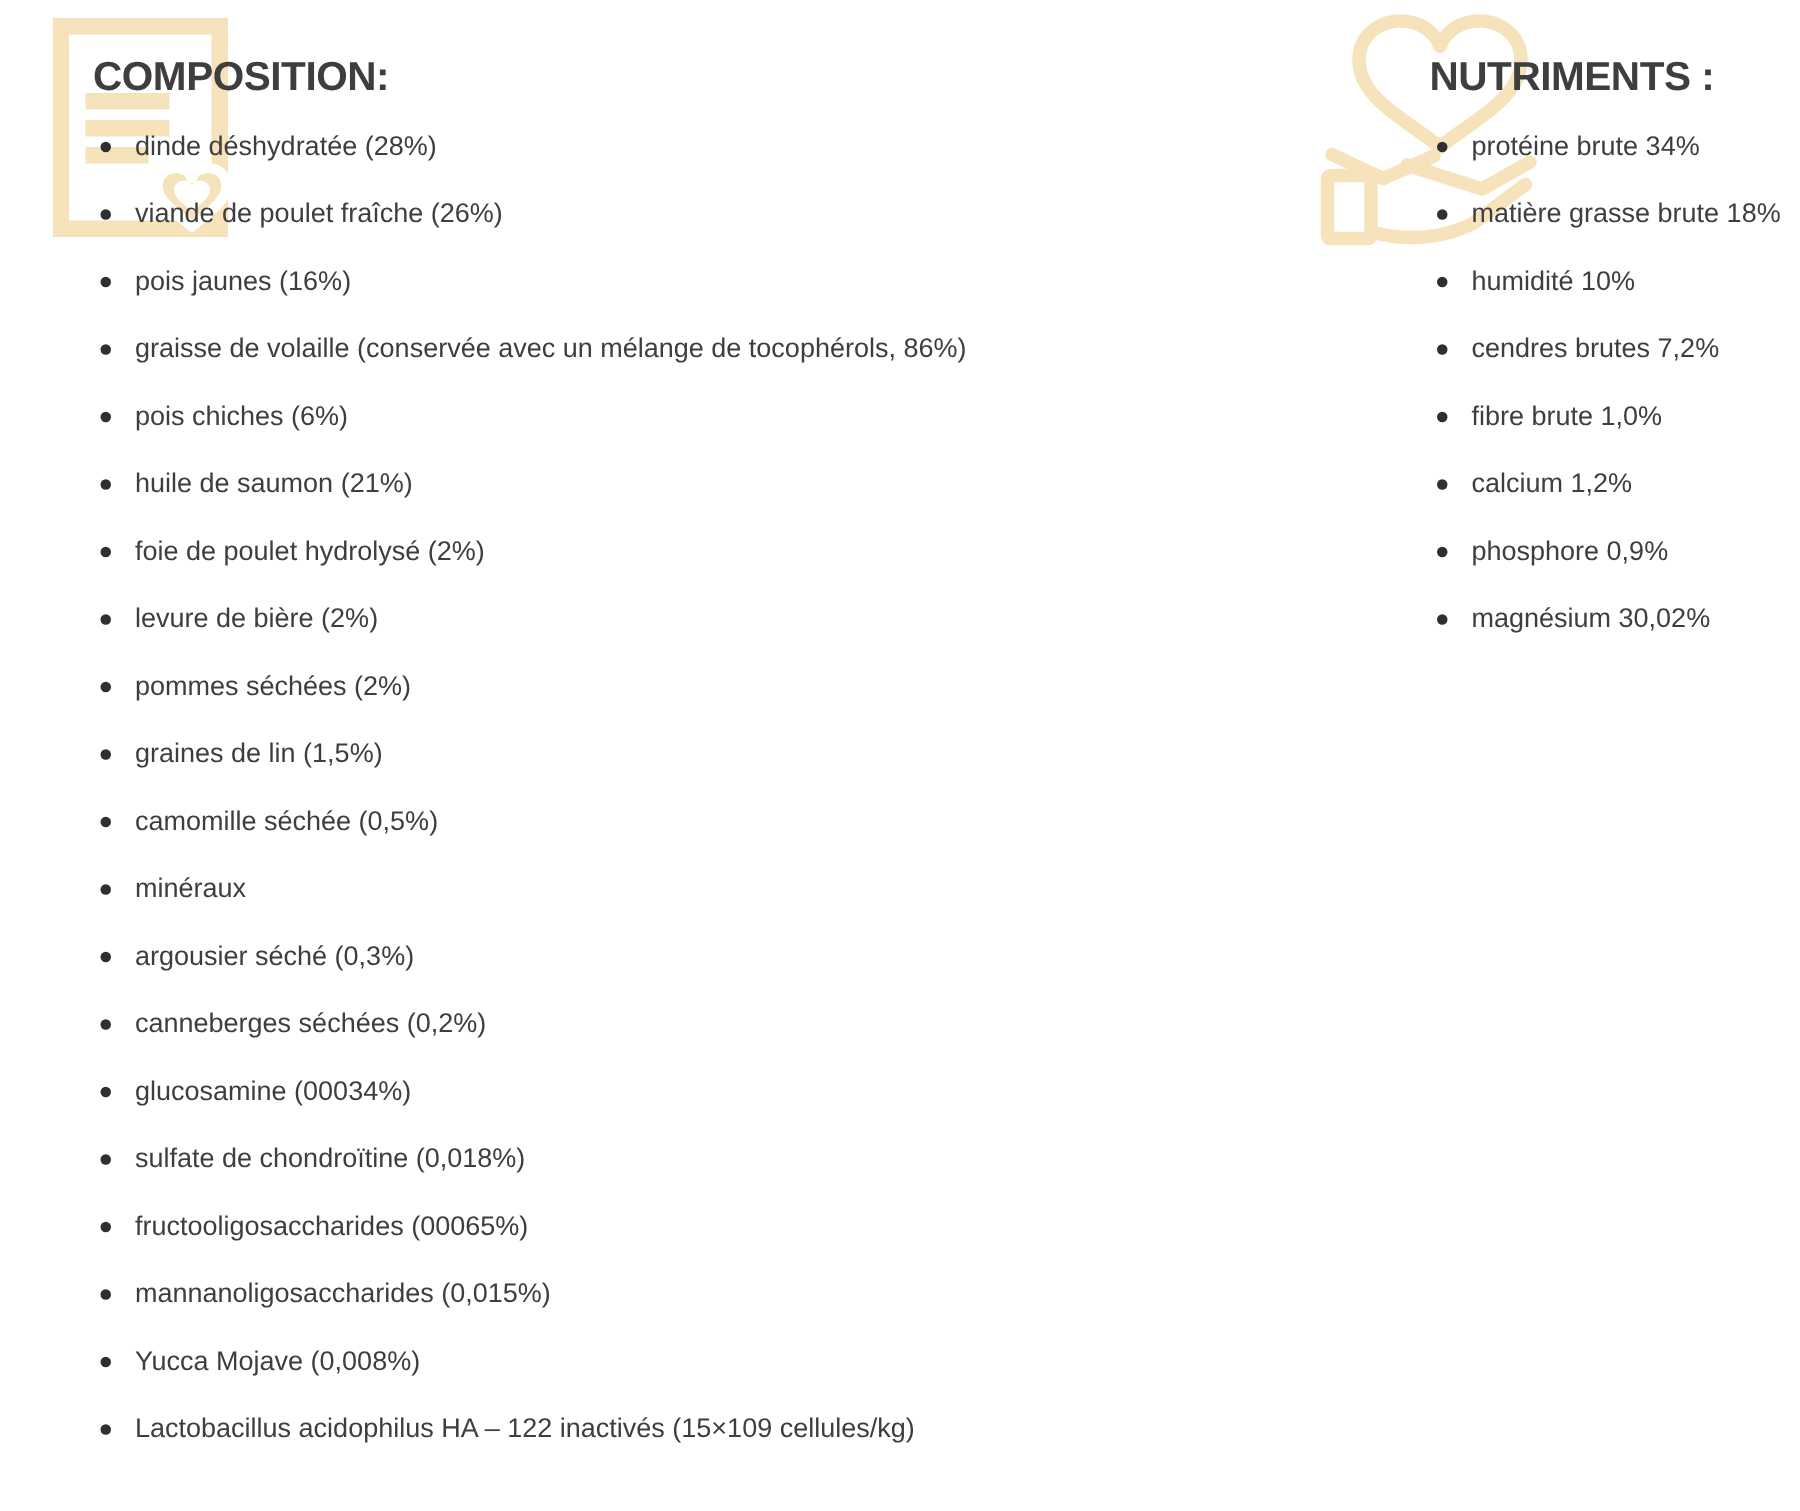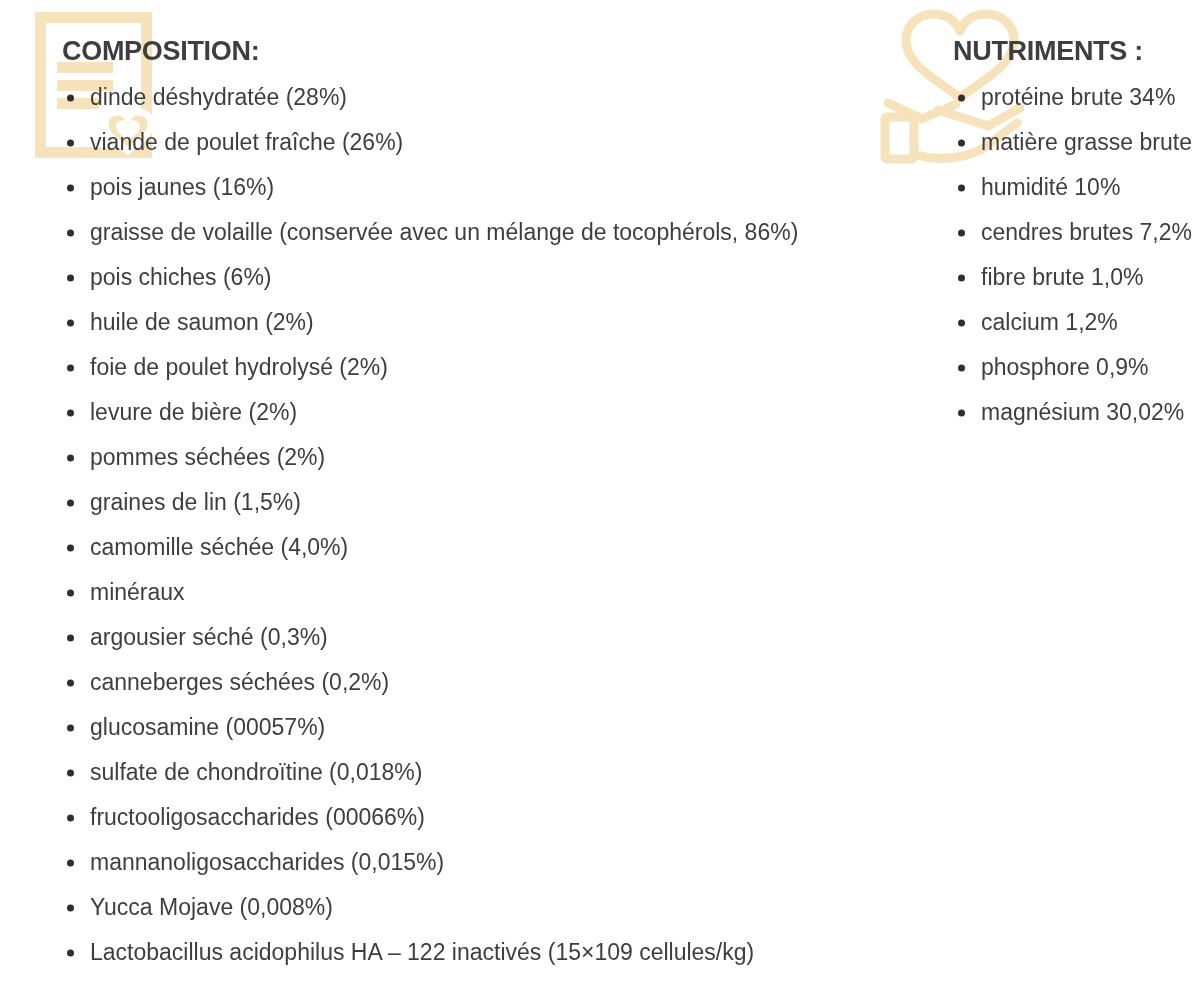--- a/index.html
+++ b/index.html
@@ -43,21 +43,21 @@
     margin: 9px 0 0 0;
     padding: 0;
     list-style: none;
   }
   .bullet-item {
     position: relative;
     height: 45px;
     display: flex;
     align-items: center;
     padding-left: 28px;
-    font-size: 23px;
+    font-size: 18px;
     color: var(--text, #3e3e3e);
     white-space: nowrap;
   }
   .bullet-item::before {
     content: "";
     position: absolute;
     left: 5px; top: 50%;
     transform: translateY(-50%);
     width: 7px; height: 7px;
     border-radius: 50%;
@@ -97,43 +97,43 @@
         <li class="bullet-item">dinde déshydratée (28%)</li>
 
         <li class="bullet-item">viande de poulet fraîche (26%)</li>
 
         <li class="bullet-item">pois jaunes (16%)</li>
 
         <li class="bullet-item">graisse de volaille (conservée avec un mélange de tocophérols, 86%)</li>
 
         <li class="bullet-item">pois chiches (6%)</li>
 
-        <li class="bullet-item">huile de saumon (2%)</li>
+        <li class="bullet-item">huile de saumon (21%)</li>
 
         <li class="bullet-item">foie de poulet hydrolysé (2%)</li>
 
         <li class="bullet-item">levure de bière (2%)</li>
 
         <li class="bullet-item">pommes séchées (2%)</li>
 
         <li class="bullet-item">graines de lin (1,5%)</li>
 
-        <li class="bullet-item">camomille séchée (4,0%)</li>
+        <li class="bullet-item">camomille séchée (0,5%)</li>
 
         <li class="bullet-item">minéraux</li>
 
         <li class="bullet-item">argousier séché (0,3%)</li>
 
         <li class="bullet-item">canneberges séchées (0,2%)</li>
 
-        <li class="bullet-item">glucosamine (00057%)</li>
+        <li class="bullet-item">glucosamine (00034%)</li>
 
         <li class="bullet-item">sulfate de chondroïtine (0,018%)</li>
 
-        <li class="bullet-item">fructooligosaccharides (00066%)</li>
+        <li class="bullet-item">fructooligosaccharides (00065%)</li>
 
         <li class="bullet-item">mannanoligosaccharides (0,015%)</li>
 
         <li class="bullet-item">Yucca Mojave (0,008%)</li>
 
         <li class="bullet-item">Lactobacillus acidophilus HA – 122 inactivés (15×109 cellules/kg)</li>
       </ul>
   </section>
 
   <section class="col col-nutrients">

